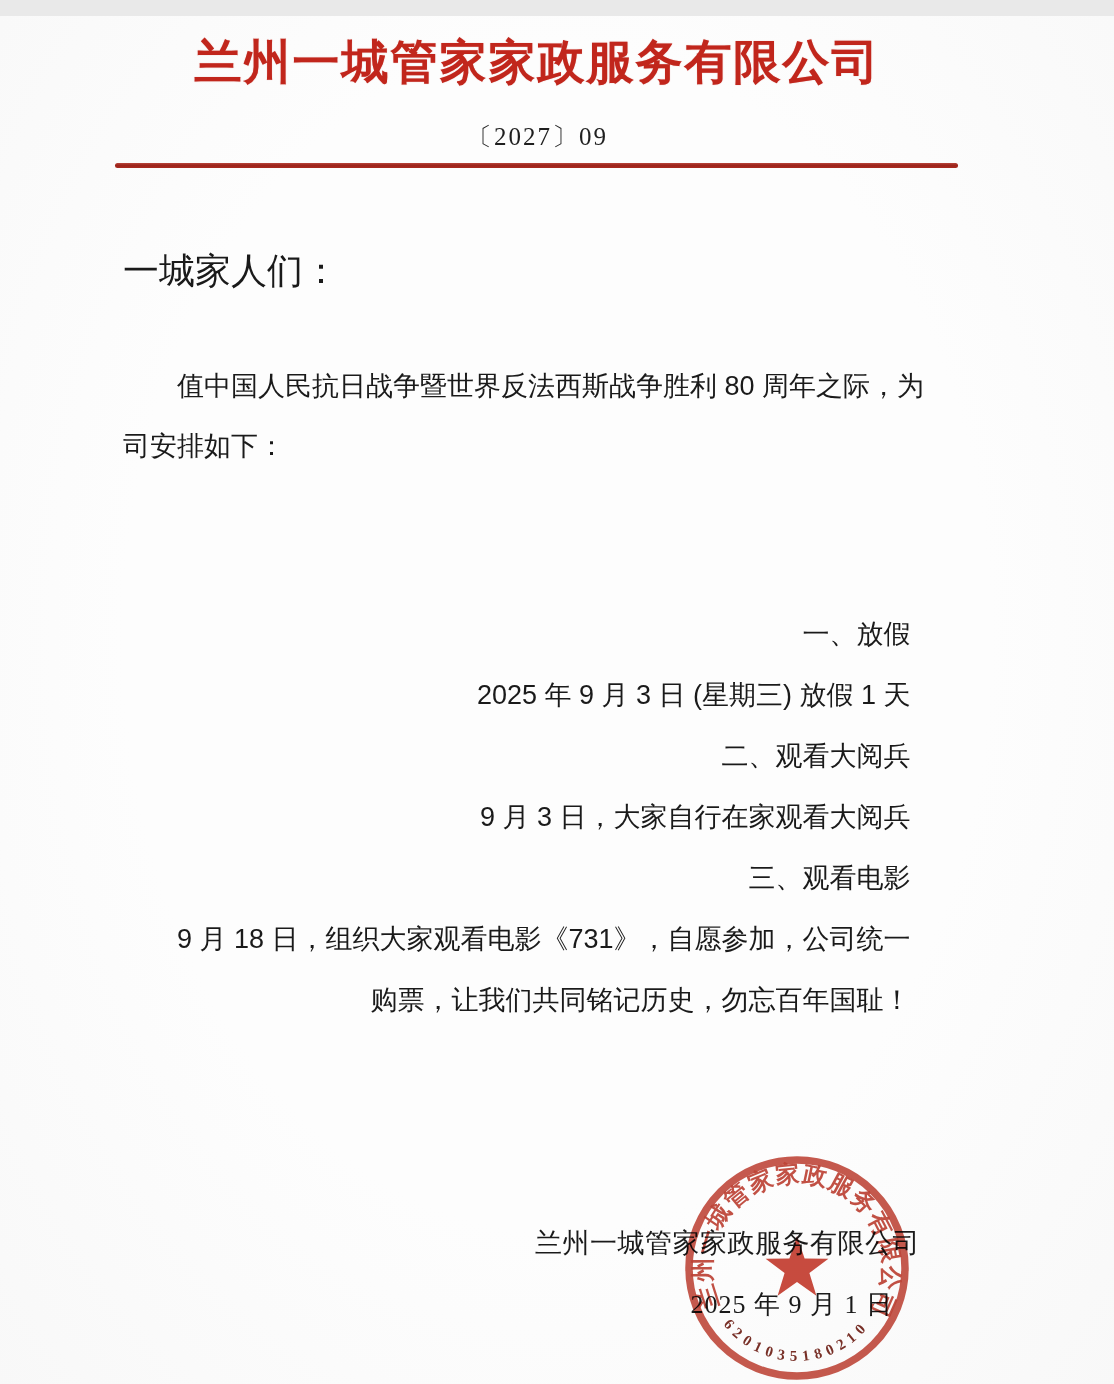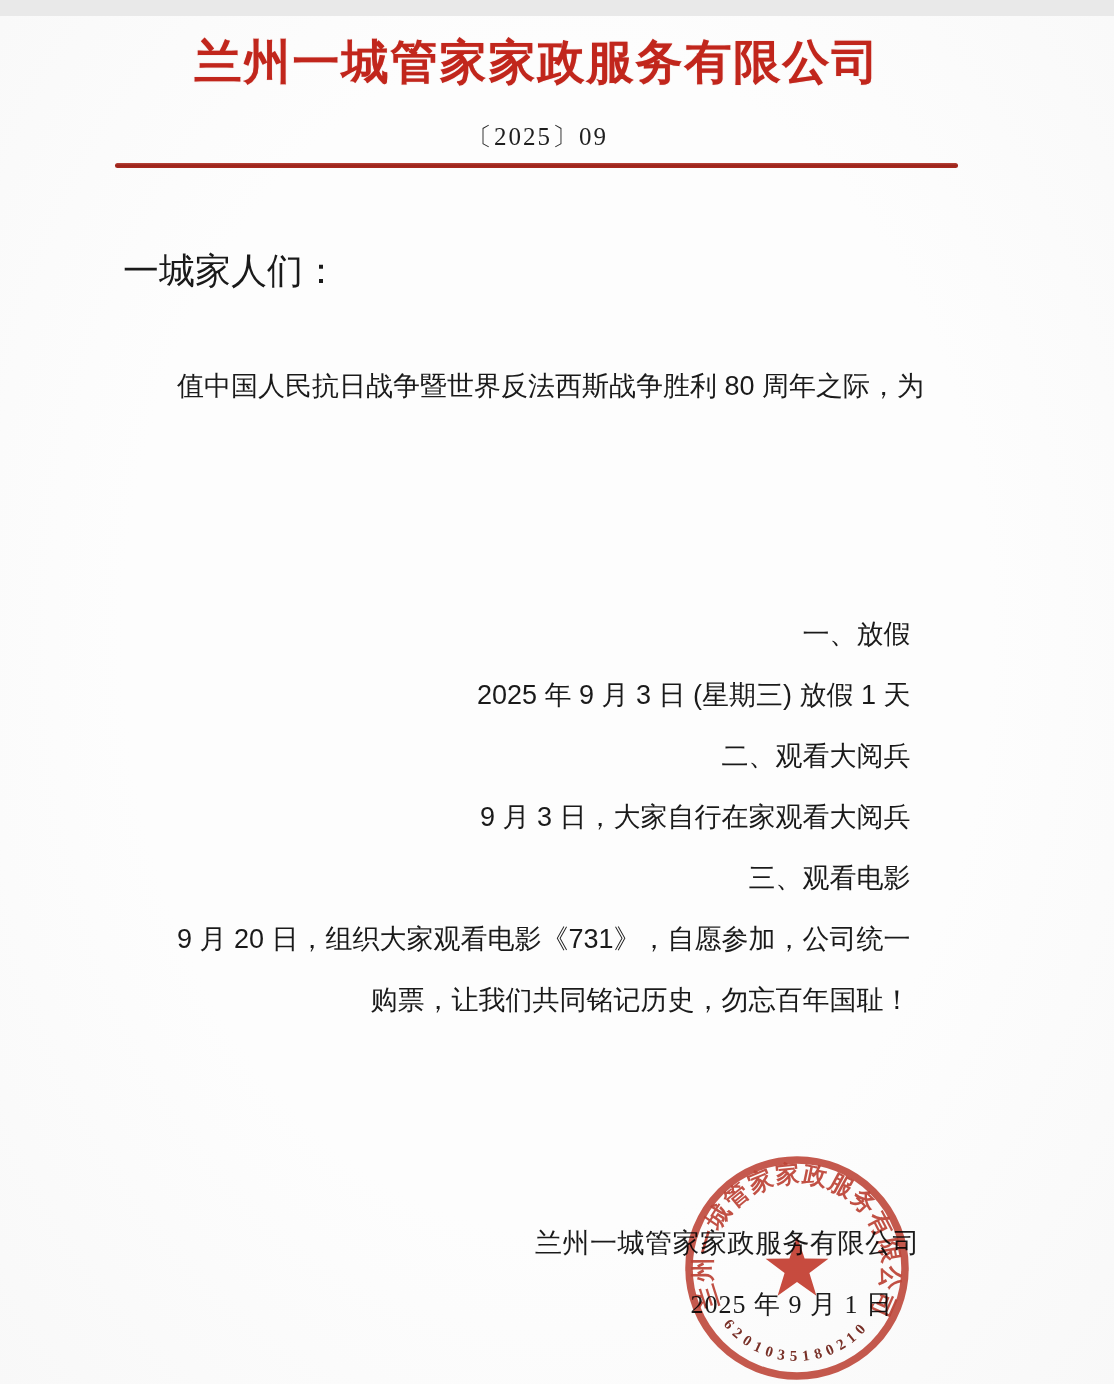--- a/index.html
+++ b/index.html
@@ -121,37 +121,38 @@
     opacity: 0.95;
   }
 </style>
 </head>
 <body>
 
 <div class="page">
 
   <div class="letterhead-title">兰州一城管家家政服务有限公司</div>
 
-  <div class="doc-no">〔2025〕09</div>
+  <div class="doc-no">〔2027〕09</div>
 
   <div class="red-rule"></div>
 
   <div class="salutation">一城家人们：</div>
 
   <div class="paragraph">
     <div class="bodyline indent">值中国人民抗日战争暨世界反法西斯战争胜利 80 周年之际，为</div>
+    <div class="bodyline">司安排如下：</div>
   </div>
 
   <div class="items">
     <div class="bodyline">一、放假</div>
     <div class="bodyline indent">2025 年 9 月 3 日 (星期三) 放假 1 天</div>
     <div class="bodyline">二、观看大阅兵</div>
     <div class="bodyline indent">9 月 3 日，大家自行在家观看大阅兵</div>
     <div class="bodyline">三、观看电影</div>
-    <div class="bodyline indent">9 月 20 日，组织大家观看电影《731》，自愿参加，公司统一</div>
+    <div class="bodyline indent">9 月 18 日，组织大家观看电影《731》，自愿参加，公司统一</div>
     <div class="bodyline">购票，让我们共同铭记历史，勿忘百年国耻！</div>
   </div>
 
   <div class="sig-company">兰州一城管家家政服务有限公司</div>
 
   <div class="sig-date">2025 年 9 月 1 日</div>
 
   <svg class="seal" viewBox="0 0 232 232" xmlns="http://www.w3.org/2000/svg">
     <defs>
       <path id="ringPath" d="M 41.5 159 A 86 86 0 1 1 190.5 159" fill="none"></path>

